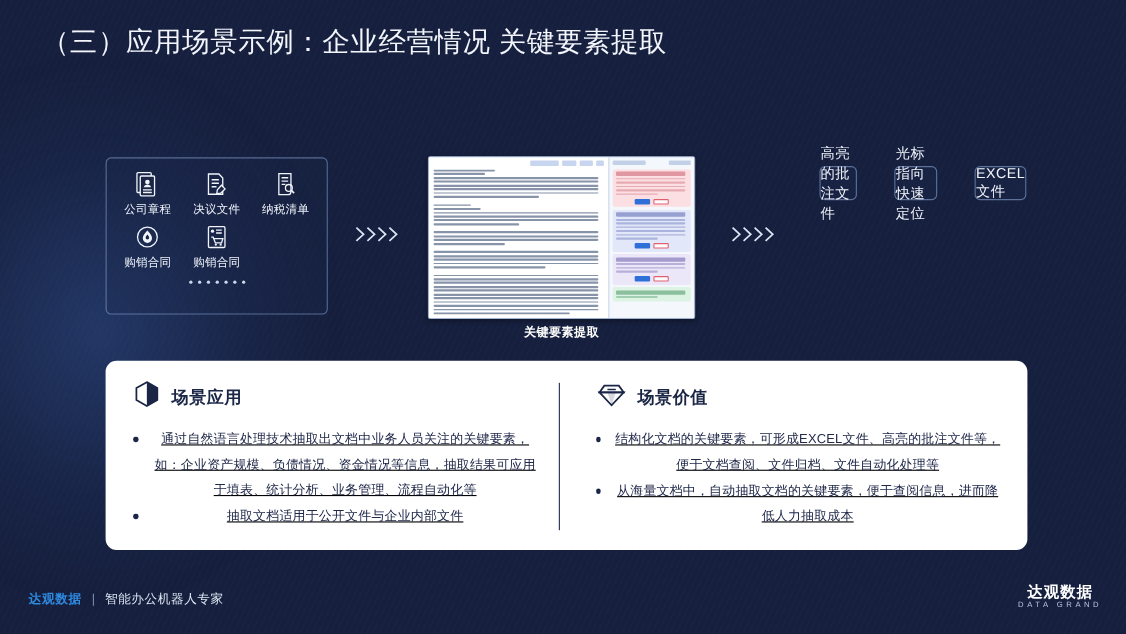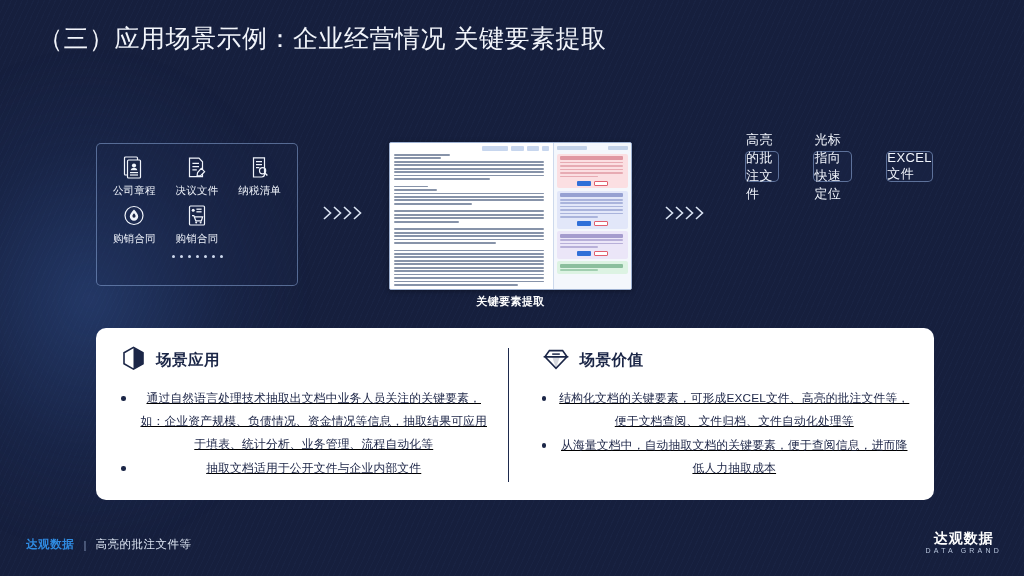--- a/index.html
+++ b/index.html
@@ -549,21 +549,21 @@
           <li>从海量文档中，自动抽取文档的关键要素，便于查阅信息，进而降低人力抽取成本</li>
         </ul>
       </div>
 
     </div>
   </div>
 
   <div id="footer-left">
     <span id="footer-brand">达观数据</span>
     <span id="footer-sep">|</span>
-    <span id="footer-tag">高亮的批注文件等</span>
+    <span id="footer-tag">智能办公机器人专家</span>
   </div>
 
   <div id="footer-logo">
     <div class="cn">达观数据</div>
     <div class="en">DATA GRAND</div>
   </div>
 
 </div>
 
 </body></html>

